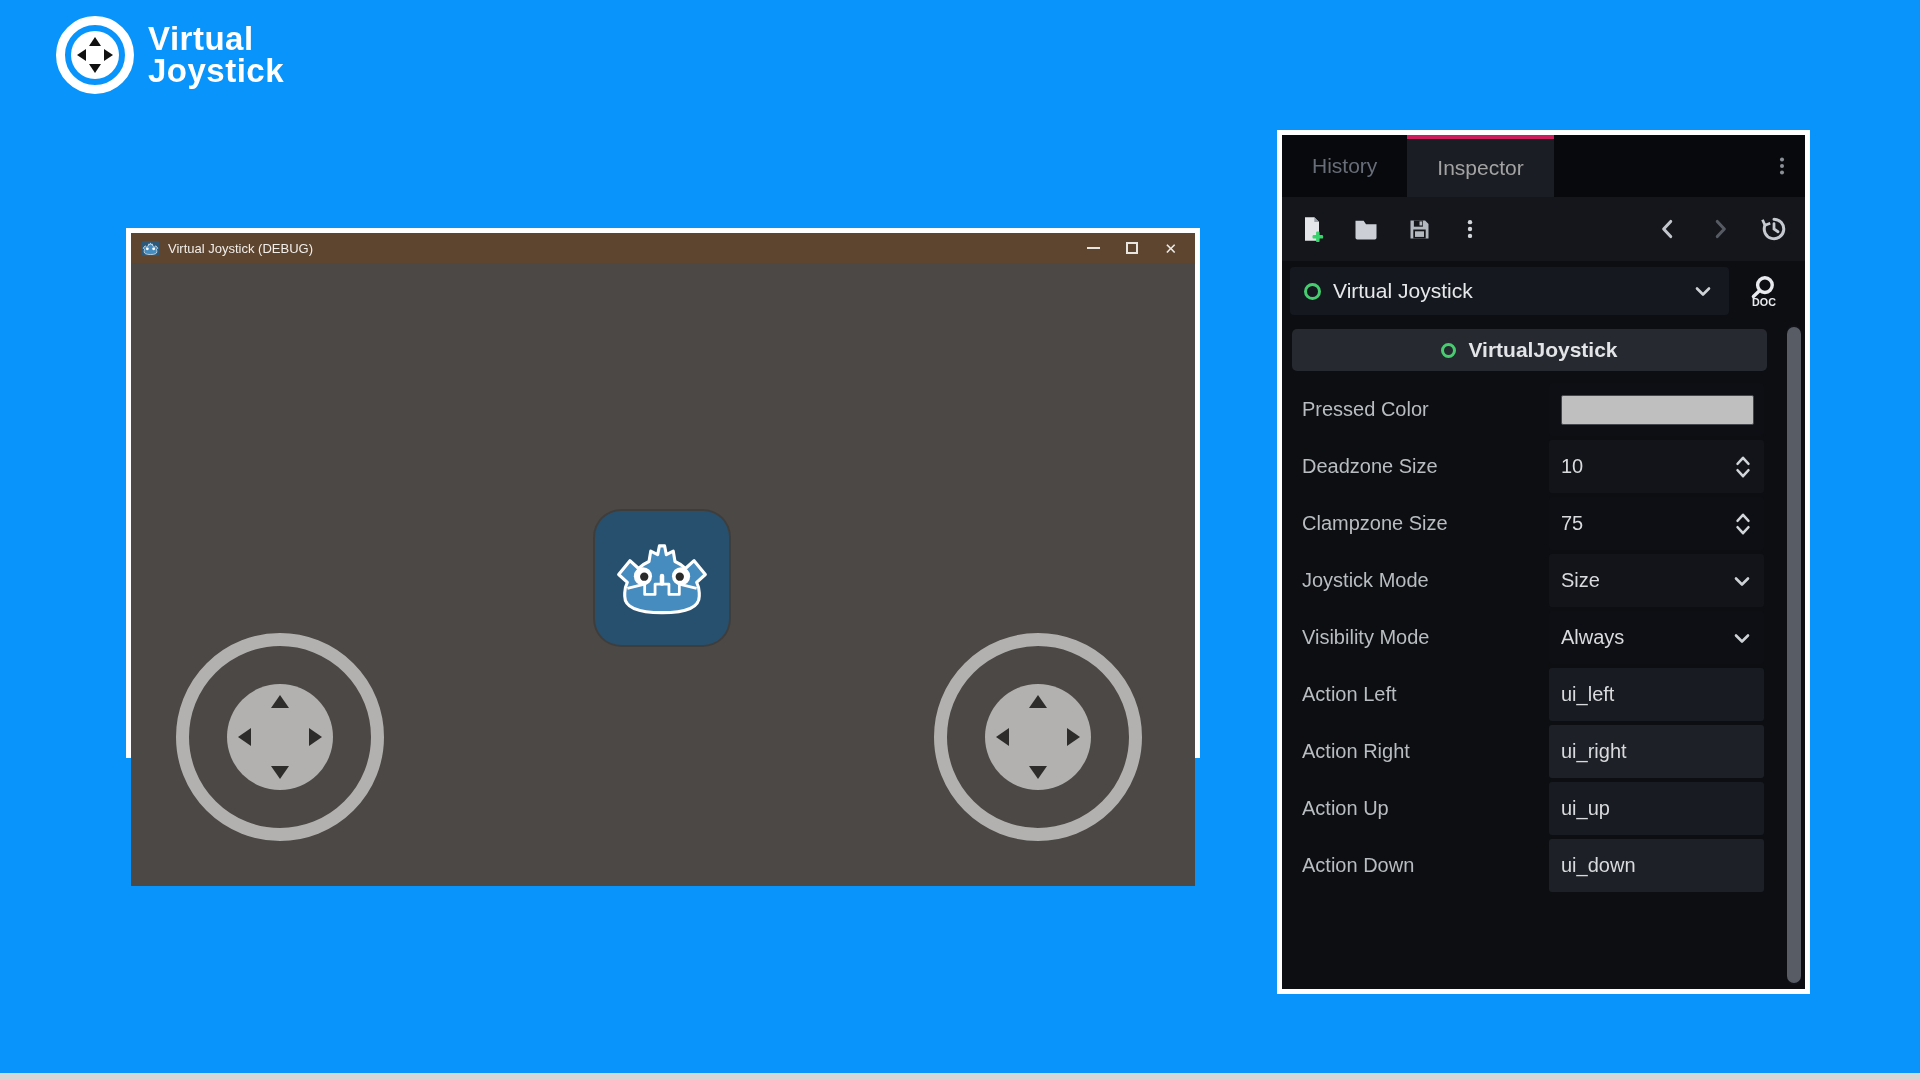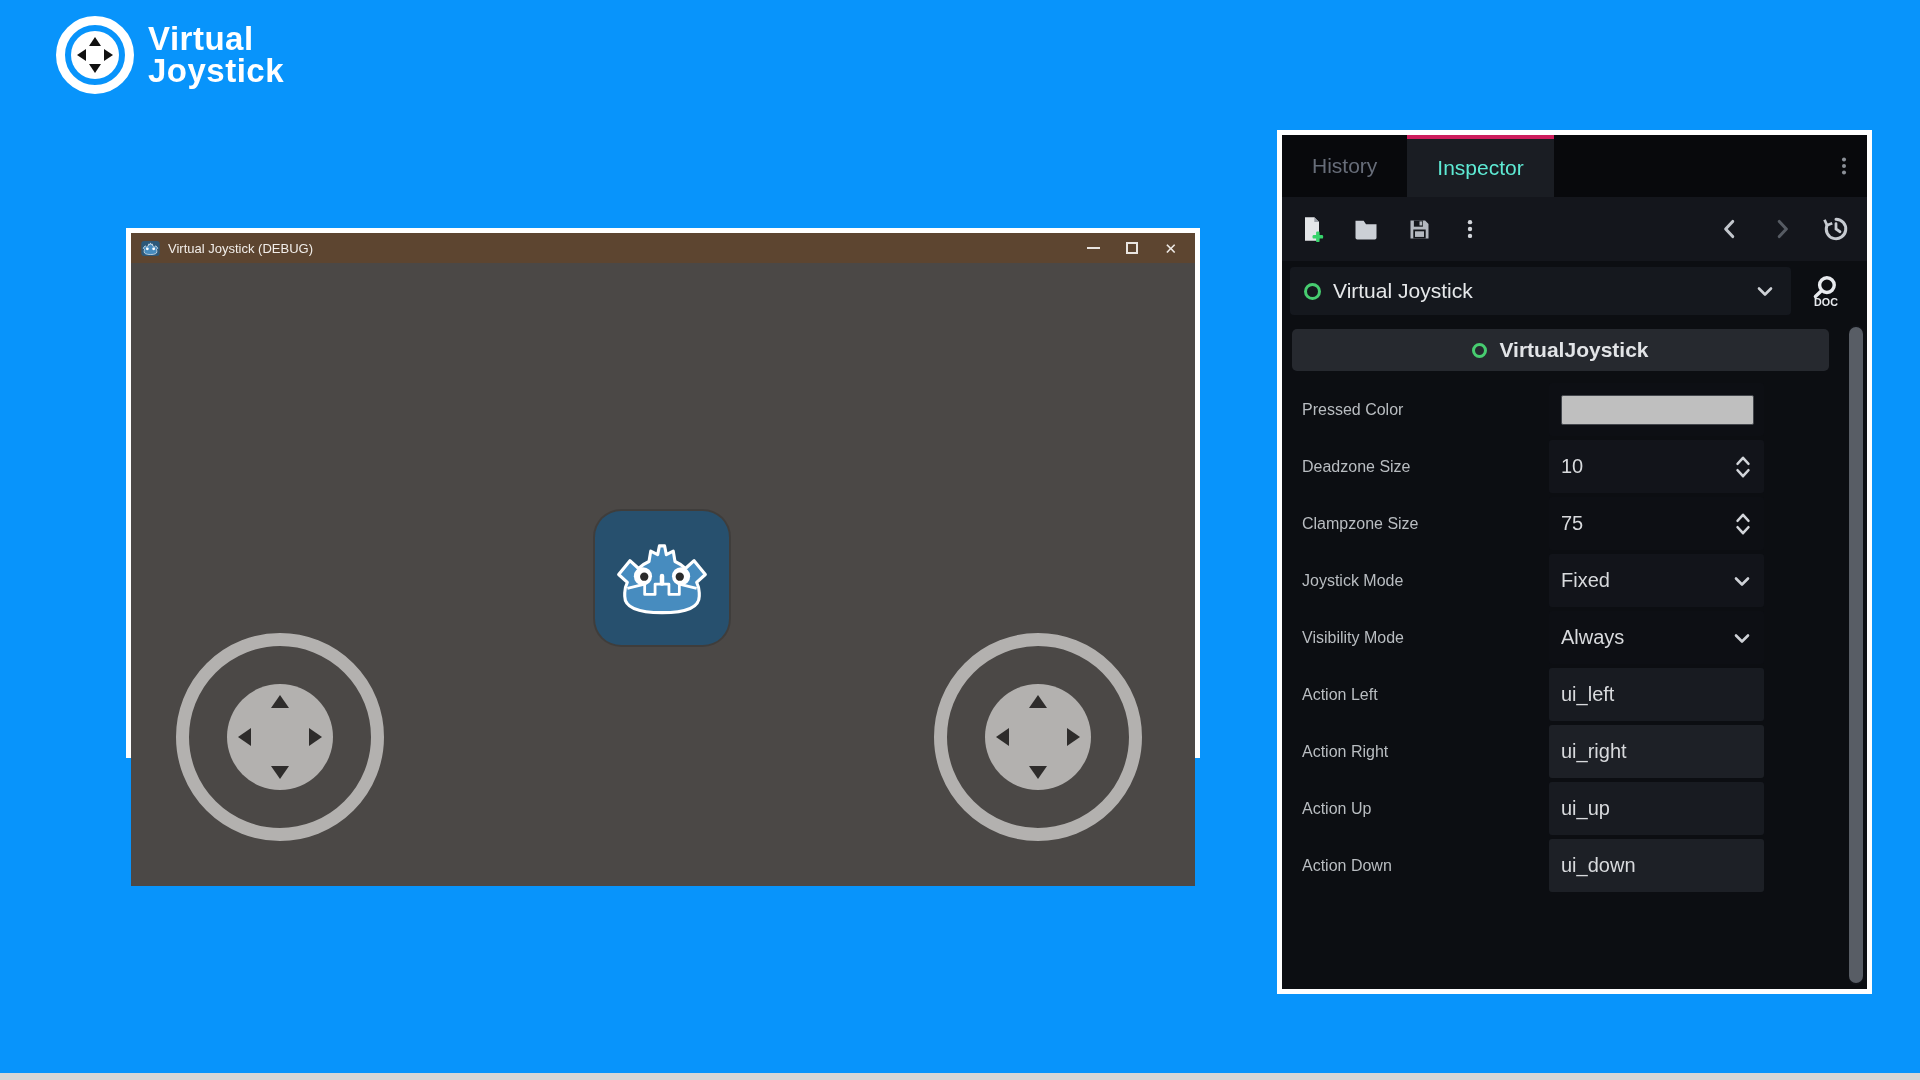--- a/index.html
+++ b/index.html
@@ -38,25 +38,25 @@
   .joy-left  { left:45px;  top:370px; }
   .joy-right { left:803px; top:370px; }
   .joy-ring { position:absolute; inset:0; border:13px solid #b3b1af; border-radius:50%; }
   .joy-knob { position:absolute; left:50%; top:50%; width:106px; height:106px; margin:-53px 0 0 -53px; background:#b3b1af; border-radius:50%; }
   .joy-knob .tri.t-up   { left:50%; top:11px;  transform:translateX(-50%); border-left:9px solid transparent; border-right:9px solid transparent; border-bottom:13px solid #2e2c2b; }
   .joy-knob .tri.t-down { left:50%; bottom:11px; transform:translateX(-50%); border-left:9px solid transparent; border-right:9px solid transparent; border-top:13px solid #2e2c2b; }
   .joy-knob .tri.t-left { top:50%; left:11px; transform:translateY(-50%); border-top:9px solid transparent; border-bottom:9px solid transparent; border-right:13px solid #2e2c2b; }
   .joy-knob .tri.t-right{ top:50%; right:11px; transform:translateY(-50%); border-top:9px solid transparent; border-bottom:9px solid transparent; border-left:13px solid #2e2c2b; }
 
   
-  .inspector { position:absolute; left:1277px; top:130px; width:595px; height:864px; border:5px solid #fff; background:#0c0e12; display:flex; flex-direction:column; color:#d8dadd; }
+  .inspector { position:absolute; left:1277px; top:130px; width:533px; height:864px; border:5px solid #fff; background:#0c0e12; display:flex; flex-direction:column; color:#d8dadd; }
 
   .tabbar { height:62px; background:#08090c; display:flex; align-items:stretch; flex:none; }
   .tab { display:flex; align-items:center; justify-content:center; font-size:21px; padding:0 30px; color:#676d79; cursor:default; }
-  .tab.active { background:#1a1d23; color:#5eead4; border-top:4px solid #cd1d5d; }
+  .tab.active { background:#1a1d23; color:#a3a3a3; border-top:4px solid #cd1d5d; }
   .tab-spacer { flex:1; }
   .panel-menu { width:46px; display:flex; align-items:center; justify-content:center; }
 
   .toolbar { height:64px; background:#14161c; display:flex; align-items:center; padding:0 16px; gap:26px; flex:none; }
   .tool { display:inline-flex; align-items:center; justify-content:center; }
   .flex-spacer { flex:1; }
 
   .node-row, .filter-row { display:flex; align-items:center; padding:6px 12px 6px 8px; flex:none; }
   .node-row { height:60px; }
   .filter-row { height:58px; }
@@ -70,21 +70,21 @@
   .green-ring { display:inline-block; width:17px; height:17px; border:3px solid #47cc70; border-radius:50%; flex:none; }
   .green-ring.small { width:15px; height:15px; }
 
   .props { flex:1; position:relative; overflow:hidden; padding:6px 24px 0 4px; }
   .scroll-track { position:absolute; right:4px; top:4px; bottom:4px; width:14px; background:#101217; border-radius:7px; }
   .scroll-thumb { position:absolute; left:0; right:0; top:2px; bottom:2px; background:#585d65; border-radius:7px; }
 
   .section-header { height:42px; margin:2px 14px 10px 6px; background:#26292f; border-radius:5px; display:flex; align-items:center; justify-content:center; gap:12px; font-size:21px; font-weight:bold; color:#e2e4e7; }
 
   .prop-row { display:flex; align-items:center; height:57px; }
-  .prop-label { width:263px; padding-left:16px; font-size:16px; color:#b9bdc1; flex:none; white-space:nowrap; overflow:hidden; }
+  .prop-label { width:263px; padding-left:16px; font-size:20px; color:#b9bdc1; flex:none; white-space:nowrap; overflow:hidden; }
   .prop-value { width:215px; height:53px; display:flex; align-items:center; gap:14px; padding:0 10px 0 12px; font-size:20px; color:#d8dadd; border-radius:3px; background:#0d0f14; }
   .prop-row.alt .prop-value { background:#12141a; }
   .prop-value.input { background:#181b21; }
   .prop-row.alt .prop-value.input { background:#1d2026;justify-content:center; }
   .prop-value .val-text { flex:1; white-space:nowrap; }
   .color-swatch { width:193px; height:30px; background:#bfbfbf; border:1px solid #43464c; border-radius:2px; }
   .checkbox { width:27px; height:27px; border-radius:5px; background:#fb2e5f; display:flex; align-items:center; justify-content:center; color:#fff; font-size:19px; font-weight:bold; flex:none; }
   .on-label { color:#fb2e5f; font-size:21px; }
 </style>
 </head>
@@ -267,21 +267,21 @@
             <span class="val-text">75</span>
             <svg width="22" height="26" viewBox="0 0 20 24">
               <polyline points="5,9 10,3.5 15,9" fill="none" stroke="#d2d5da" stroke-width="2.4" stroke-linecap="round" stroke-linejoin="round"></polyline>
               <polyline points="5,15 10,20.5 15,15" fill="none" stroke="#d2d5da" stroke-width="2.4" stroke-linecap="round" stroke-linejoin="round"></polyline>
             </svg>
           </div>
         </div>
         <div class="prop-row alt">
           <div class="prop-label">Joystick Mode</div>
           <div class="prop-value">
-            <span class="val-text">Fixed</span>
+            <span class="val-text">Size</span>
             <svg width="24" height="24" viewBox="0 0 24 24">
               <polyline points="6,9.5 12,15.5 18,9.5" fill="none" stroke="#ced1d6" stroke-width="2.6" stroke-linecap="round" stroke-linejoin="round"></polyline>
             </svg>
           </div>
         </div>
         <div class="prop-row">
           <div class="prop-label">Visibility Mode</div>
           <div class="prop-value">
             <span class="val-text">Always</span>
             <svg width="24" height="24" viewBox="0 0 24 24">

